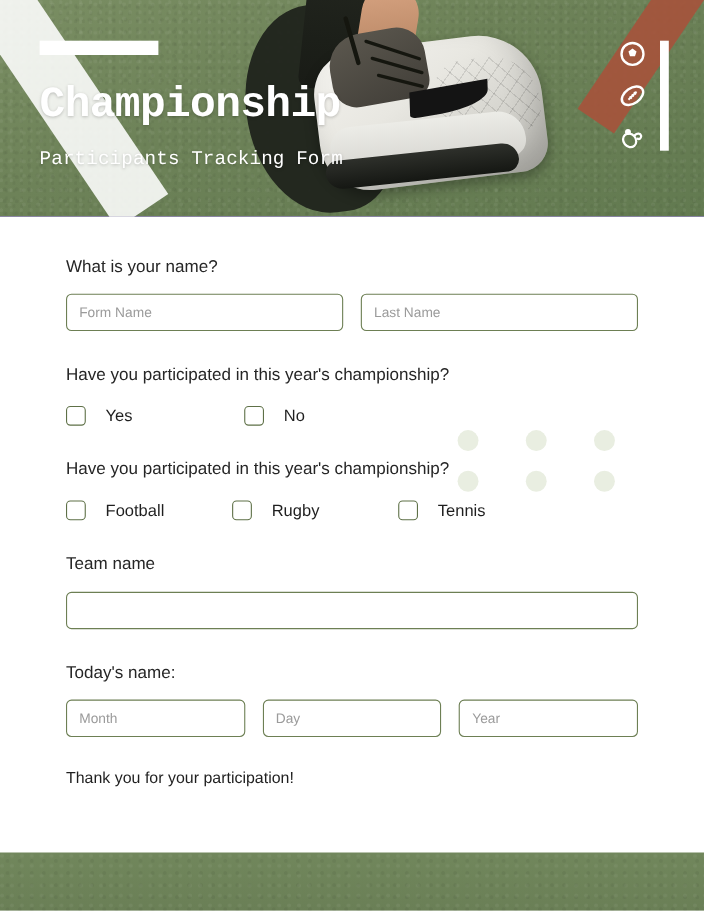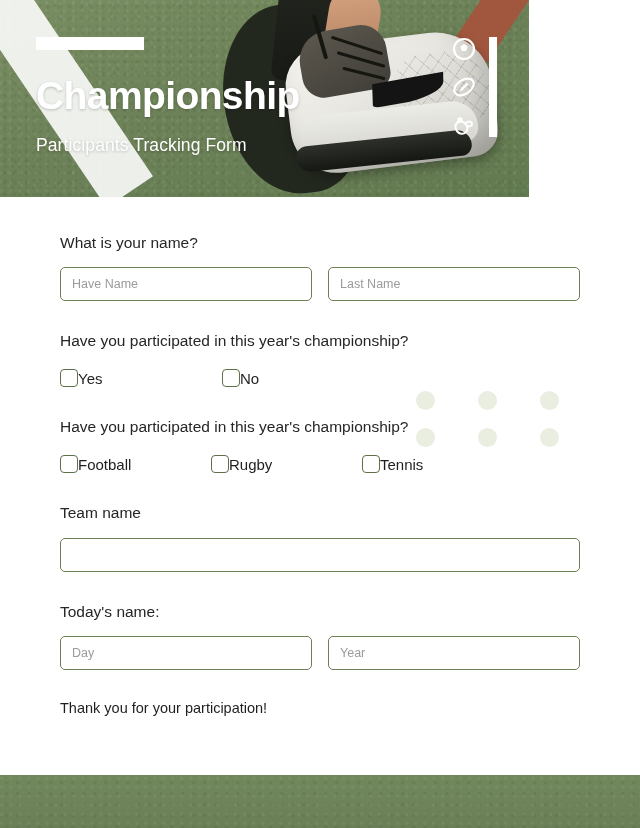--- a/index.html
+++ b/index.html
@@ -7,23 +7,24 @@
     width:640px; height:828px;
     font-family:"Liberation Sans", sans-serif;
     background:#ffffff;
     overflow:hidden;
   }
   .page { position:relative; width:640px; height:828px; background:#fff; }
 
   
   .header {
     position:relative;
-    width:529px; height:197px;
+    width:640px; height:197px;
     overflow:hidden;
     background:#8b5cf6;
+    font-family:Liberation Mono, monospace;
   }
   .turf {
     position:absolute; inset:0;
     background:
       radial-gradient(circle at 12% 22%, rgba(255,255,255,.055) 0 1.5px, transparent 2px),
       radial-gradient(circle at 38% 64%, rgba(0,0,0,.05) 0 1.5px, transparent 2px),
       radial-gradient(circle at 67% 30%, rgba(255,255,255,.05) 0 1.5px, transparent 2px),
       radial-gradient(circle at 85% 78%, rgba(0,0,0,.045) 0 1.5px, transparent 2px),
       linear-gradient(160deg, #7a8e63 0%, #6d8258 42%, #627a50 100%);
     background-size: 9px 9px, 11px 11px, 13px 13px, 7px 7px, 100% 100%;
@@ -183,21 +184,21 @@
     border-radius:5px;
     background:#fff;
     display:flex; align-items:center;
     padding:0 11px;
     font-size:12.5px;
     color:#9b9b9b;
   }
   .field.empty { color:transparent; }
 
   .cb-row { display:flex; align-items:center; }
-  .cb-item { display:flex; align-items:center; gap:0; }
+  .cb-item { display:flex; align-items:center; gap:18px; }
   .cb-box {
     width:18px; height:18px;
     border:1.4px solid #5e7047;
     border-radius:4px; background:#fff;
     flex:none;
   }
   .cb-label { font-size:15px; color:#1f1f1f; }
 
   .s1 { margin-top:36px; }
   .s-gap-14 { margin-top:14px; }
@@ -275,21 +276,21 @@
       <div class="dot"></div>
       <div class="dot"></div>
       <div class="dot"></div>
       <div class="dot"></div>
     </div>
 
     <div class="s1"></div>
     <div class="q-label">What is your name?</div>
 
     <div class="field-row s-gap-14">
-      <div class="field">Have Name</div>
+      <div class="field">Form Name</div>
       <div class="field">Last Name</div>
     </div>
 
     <div class="s-gap-28"></div>
     <div class="q-label">Have you participated in this year's championship?</div>
 
     <div class="cb-row s-gap-18">
       <div class="cb-item" style="width:162px">
         <div class="cb-box"></div>
         <div class="cb-label">Yes</div>
@@ -320,20 +321,21 @@
 
     <div class="s-gap-28"></div>
     <div class="q-label">Team name</div>
     <div class="field-row s-gap-14">
       <div class="field empty"></div>
     </div>
 
     <div class="s-gap-28"></div>
     <div class="q-label">Today's name:</div>
     <div class="field-row s-gap-14">
+      <div class="field">Month</div>
       <div class="field">Day</div>
       <div class="field">Year</div>
     </div>
 
     <div class="thanks">Thank you for your participation!</div>
   </div>
 
   <div class="footer"></div>
 </div>
 

